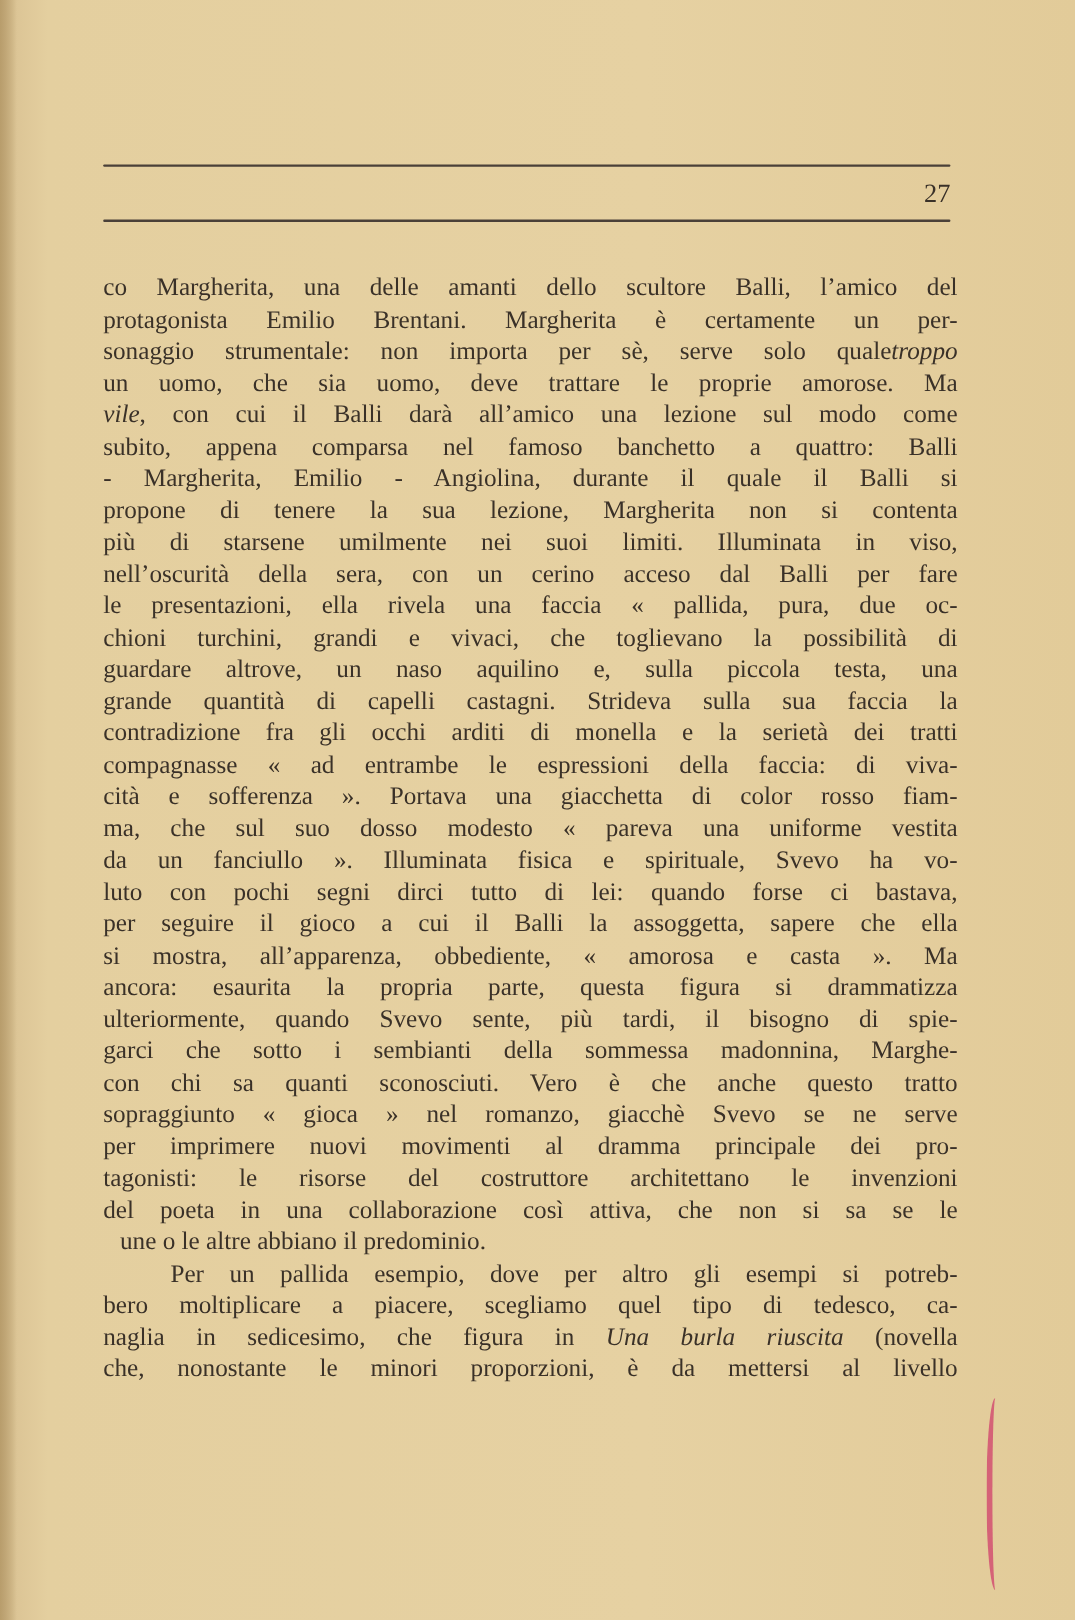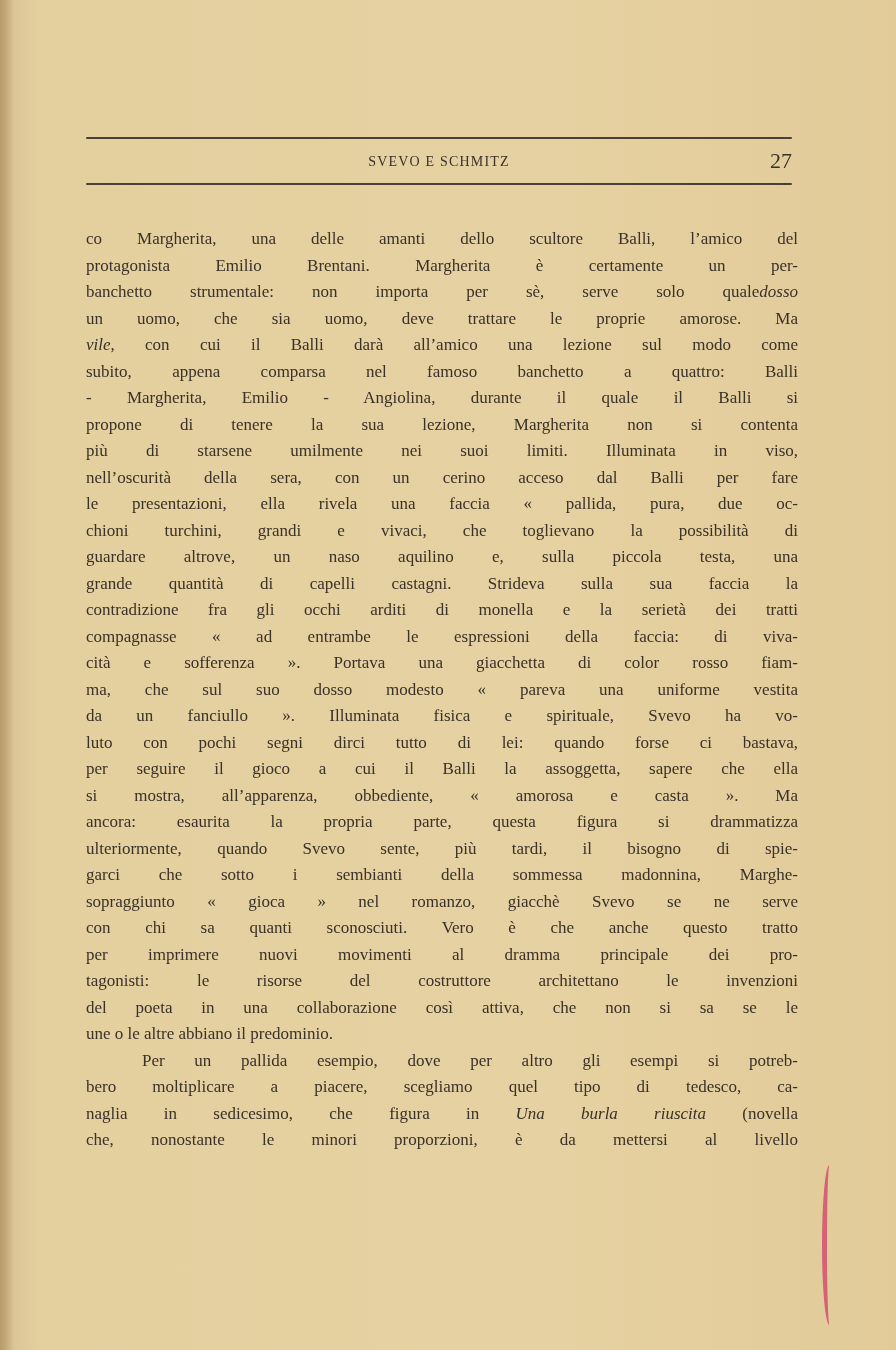--- a/index.html
+++ b/index.html
@@ -30,52 +30,51 @@
   }
   .running-title {
     position: absolute; left: 0; right: 0; top: 4px; text-align: center;
     font-size: 14px; letter-spacing: 1.2px;
   }
   .page-number {
     position: absolute; right: 0; top: -2px; font-size: 22px;
   }
   .body-text {
     position: absolute; left: 86px; top: 226px; width: 712px;
-    font-size: 17px; line-height: 26.5px;
+    font-size: 21px; line-height: 26.5px;
   }
   .line {
     display: block; white-space: nowrap;
     text-align: justify; text-align-last: justify;
   }
-  .line.last { text-align-last: left; }
+  .line.last { text-align-last: left; margin-left: 14px; }
   .line.indent { padding-left: 56px; }
   .pencil-mark {
     position: absolute; left: 822px; top: 1165px; width: 10px; height: 160px;
     border-left: 5px solid #d2486f;
     border-radius: 50% 0 0 50% / 50% 0 0 50%;
     opacity: 0.8;
   }
 </style>
 </head>
 <body>
 
 <div class="page">
   <div class="spine-shadow"></div>
 
   <div class="rule top"></div>
   <div class="running-head">
-    <span class="running-title">SVEVO E SCHMITZ</span>
     <span class="page-number">27</span>
   </div>
   <div class="rule bottom"></div>
 
   <div class="body-text">
     <span class="line">co Margherita, una delle amanti dello scultore Balli, l’amico del</span>
     <span class="line">protagonista Emilio Brentani. Margherita è certamente un per-</span>
-    <span class="line"><span>banchetto strumentale: non importa per sè, serve solo quale</span><i>dosso</i></span>
+    <span class="line"><span>sonaggio strumentale: non importa per sè, serve solo quale</span><i>troppo</i></span>
     <span class="line">un uomo, che sia uomo, deve trattare le proprie amorose. Ma</span>
     <span class="line"><i>vile</i><span>, con cui il Balli darà all’amico una lezione sul modo come</span></span>
     <span class="line">subito, appena comparsa nel famoso banchetto a quattro: Balli</span>
     <span class="line">- Margherita, Emilio - Angiolina, durante il quale il Balli si</span>
     <span class="line">propone di tenere la sua lezione, Margherita non si contenta</span>
     <span class="line">più di starsene umilmente nei suoi limiti. Illuminata in viso,</span>
     <span class="line">nell’oscurità della sera, con un cerino acceso dal Balli per fare</span>
     <span class="line">le presentazioni, ella rivela una faccia « pallida, pura, due oc-</span>
     <span class="line">chioni turchini, grandi e vivaci, che toglievano la possibilità di</span>
     <span class="line">guardare altrove, un naso aquilino e, sulla piccola testa, una</span>
@@ -84,22 +83,22 @@
     <span class="line">compagnasse « ad entrambe le espressioni della faccia: di viva-</span>
     <span class="line">cità e sofferenza ». Portava una giacchetta di color rosso fiam-</span>
     <span class="line">ma, che sul suo dosso modesto « pareva una uniforme vestita</span>
     <span class="line">da un fanciullo ». Illuminata fisica e spirituale, Svevo ha vo-</span>
     <span class="line">luto con pochi segni dirci tutto di lei: quando forse ci bastava,</span>
     <span class="line">per seguire il gioco a cui il Balli la assoggetta, sapere che ella</span>
     <span class="line">si mostra, all’apparenza, obbediente, « amorosa e casta ». Ma</span>
     <span class="line">ancora: esaurita la propria parte, questa figura si drammatizza</span>
     <span class="line">ulteriormente, quando Svevo sente, più tardi, il bisogno di spie-</span>
     <span class="line">garci che sotto i sembianti della sommessa madonnina, Marghe-</span>
+    <span class="line">con chi sa quanti sconosciuti. Vero è che anche questo tratto</span>
     <span class="line">sopraggiunto « gioca » nel romanzo, giacchè Svevo se ne serve</span>
-    <span class="line">con chi sa quanti sconosciuti. Vero è che anche questo tratto</span>
     <span class="line">per imprimere nuovi movimenti al dramma principale dei pro-</span>
     <span class="line">tagonisti: le risorse del costruttore architettano le invenzioni</span>
     <span class="line">del poeta in una collaborazione così attiva, che non si sa se le</span>
     <span class="line last">une o le altre abbiano il predominio.</span>
     <span class="line indent">Per un pallida esempio, dove per altro gli esempi si potreb-</span>
     <span class="line">bero moltiplicare a piacere, scegliamo quel tipo di tedesco, ca-</span>
     <span class="line"><span>naglia in sedicesimo, che figura in </span><i>Una burla riuscita</i><span> (novella</span></span>
     <span class="line">che, nonostante le minori proporzioni, è da mettersi al livello</span>
   </div>
 

